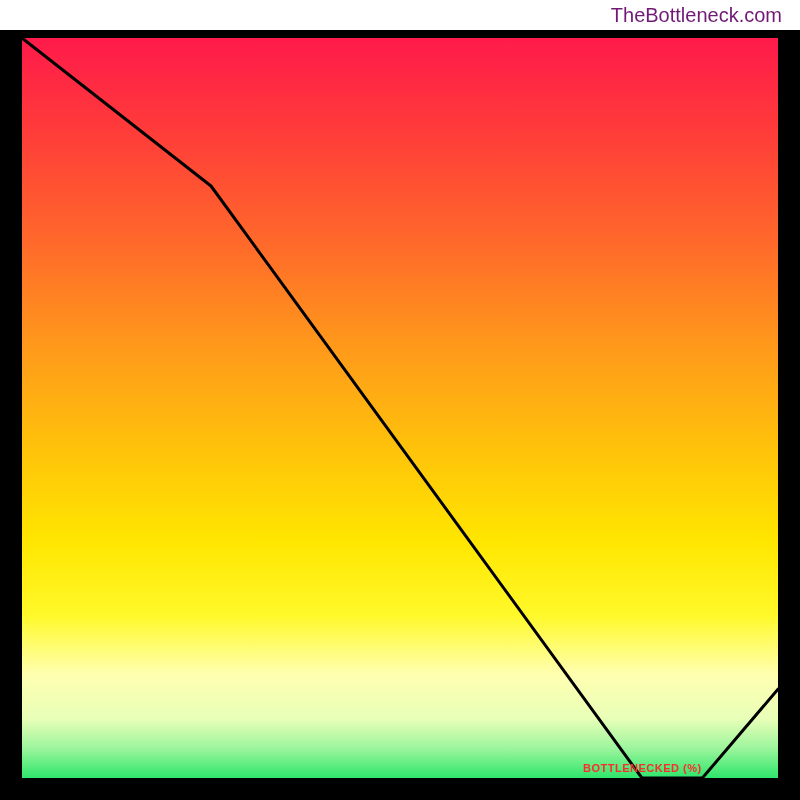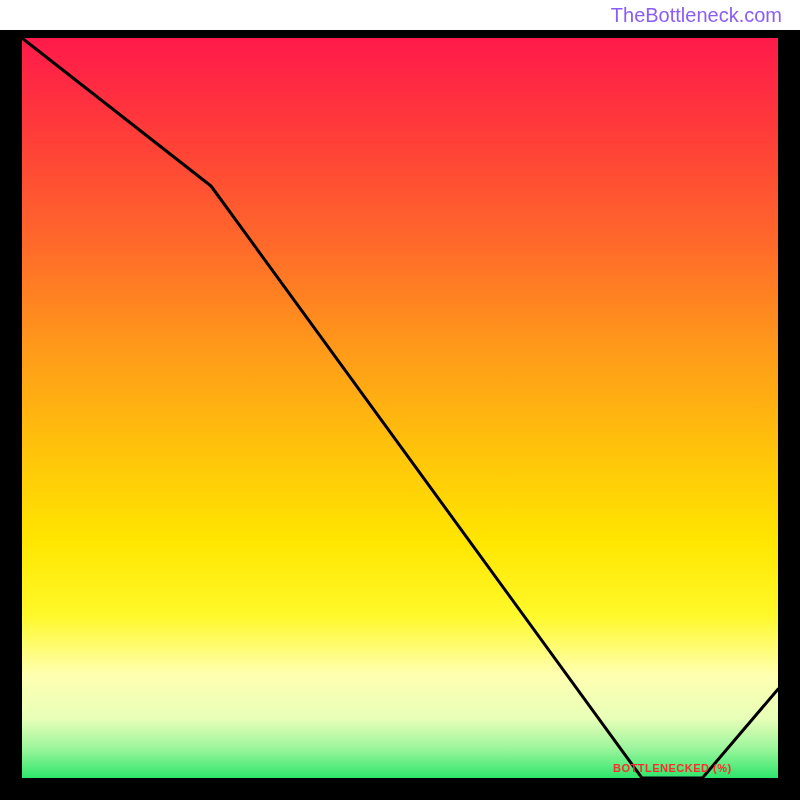--- a/index.html
+++ b/index.html
@@ -11,21 +11,21 @@
   .wrapper {
     position: relative;
     width: 800px;
     height: 800px;
   }
   .attribution {
     position: absolute;
     top: 4px;
     right: 18px;
     font-size: 20px;
-    color: #8b5cf6;
+    color: #701a75;
     font-family: Arial, sans-serif;
   }
   .frame-top, .frame-left, .frame-right, .frame-bottom {
     position: absolute;
     background: #000;
   }
   .frame-top    { left: 0; top: 30px; width: 800px; height: 8px; }
   .frame-left   { left: 0; top: 30px; width: 22px; height: 770px; }
   .frame-right  { right: 0; top: 30px; width: 22px; height: 770px; }
   .frame-bottom { left: 0; bottom: 0; width: 800px; height: 22px; }
@@ -75,15 +75,15 @@
   <div class="frame-top"></div>
   <div class="frame-left"></div>
   <div class="frame-right"></div>
   <div class="frame-bottom"></div>
 
   <div class="plot">
     <div class="gradient"></div>
     <svg class="curve" viewBox="0 0 756 740" preserveAspectRatio="none">
       <path id="series-path" fill="none" stroke="#000" stroke-width="3" stroke-linejoin="round" stroke-linecap="round" d="M0.0 0.0 L189.0 148.0 L619.9 740.0 L680.4 740.0 L756.0 651.2"></path>
     </svg>
-    <div class="series-label" id="series-label" style="left: 591px; top: 724px;">BOTTLENECKED (%)</div>
+    <div class="series-label" id="series-label" style="left: 561px; top: 724px;">BOTTLENECKED (%)</div>
   </div>
 </div>
 
 </body></html>

